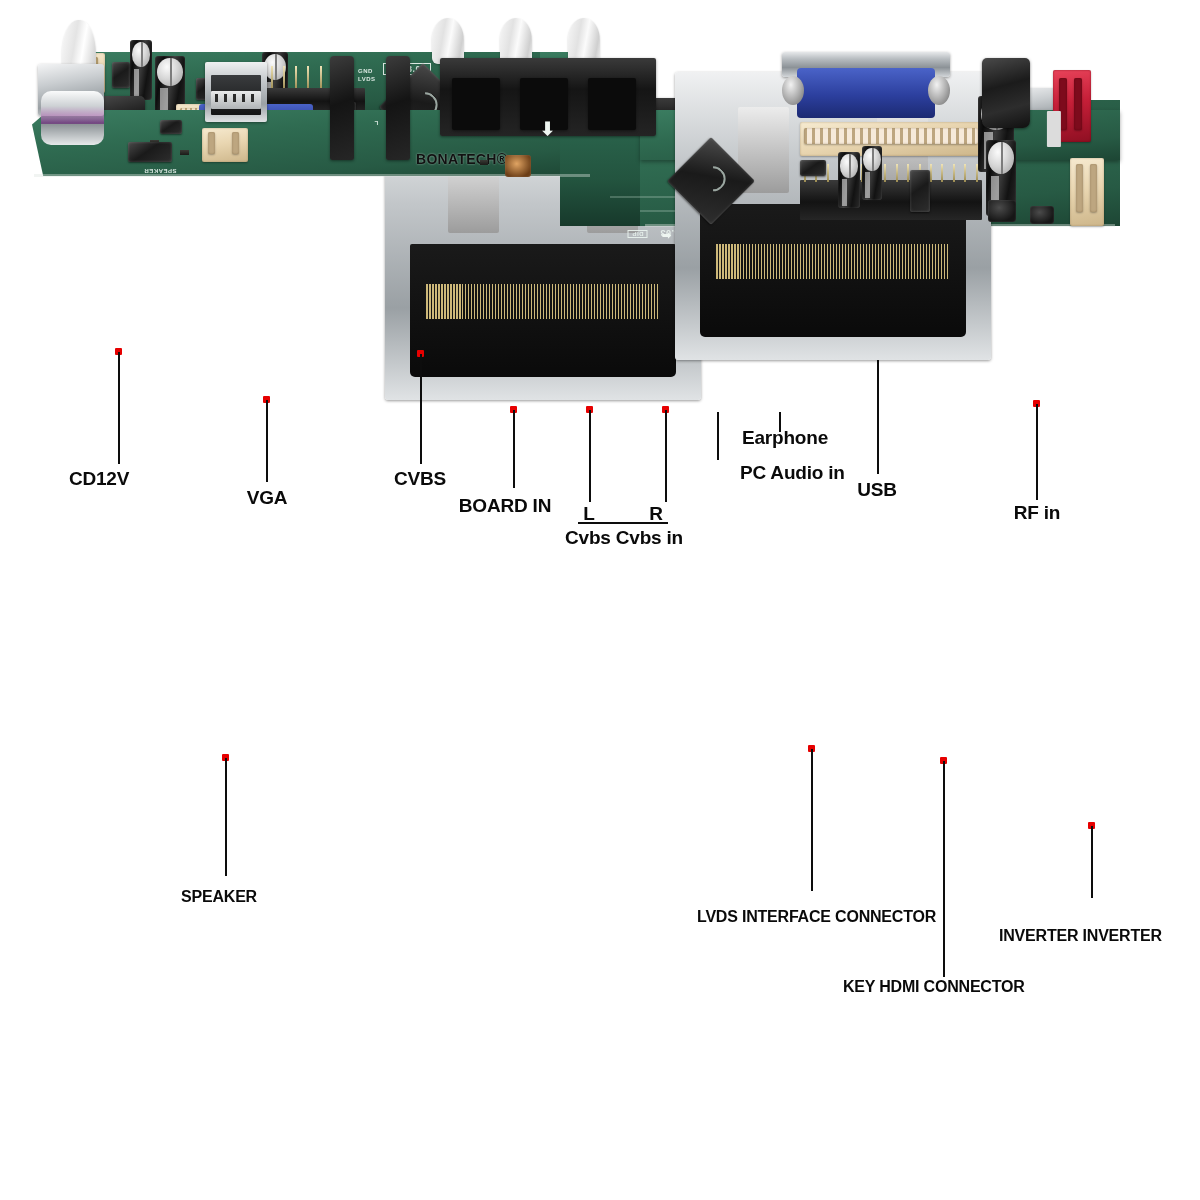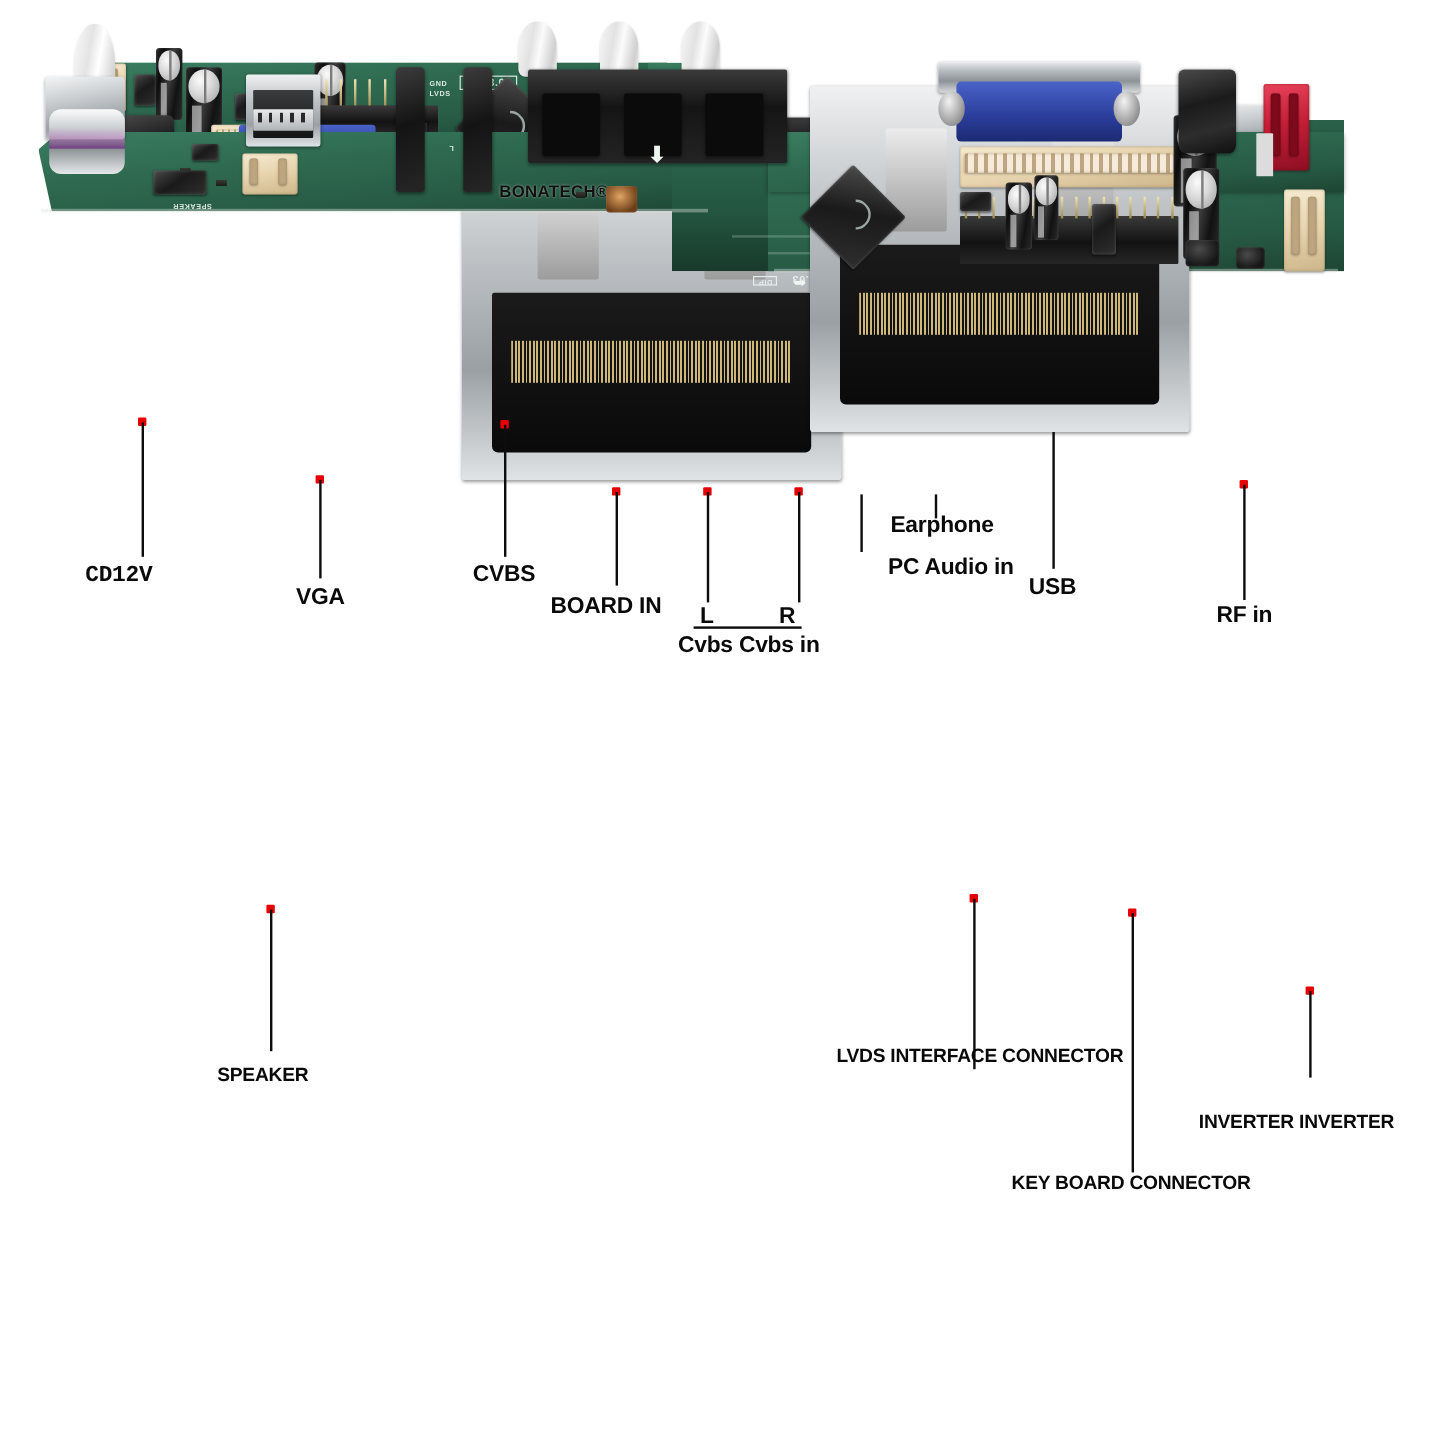--- a/index.html
+++ b/index.html
@@ -349,21 +349,21 @@
       <div class="can"></div>
       <div class="barrel"></div>
       <div class="pin"></div>
       <div class="face"></div>
     </div>
 
   </div>
 
   <div class="dot" style="left:115px;top:348px;"></div>
   <div class="leader" style="left:118px;top:352px;height:112px;"></div>
-  <div class="lbl sz1" style="left:99px;top:468px;transform:translateX(-50%);font-family:Liberation Mono, monospace;">CD12V</div>
+  <div class="lbl sz1" style="left:99px;top:468px;transform:translateX(-50%);">CD12V</div>
 
   <div class="dot" style="left:263px;top:396px;"></div>
   <div class="leader" style="left:266px;top:400px;height:82px;"></div>
   <div class="lbl sz1" style="left:267px;top:487px;transform:translateX(-50%);">VGA</div>
 
   <div class="dot" style="left:417px;top:350px;"></div>
   <div class="leader" style="left:420px;top:354px;height:110px;"></div>
   <div class="lbl sz1" style="left:420px;top:468px;transform:translateX(-50%);">CVBS</div>
 
   <div class="dot" style="left:510px;top:406px;"></div>
@@ -535,23 +535,23 @@
     <div class="ic" style="left:800px;top:160px;width:26px;height:16px;"></div>
     <div class="ic" style="left:910px;top:170px;width:20px;height:42px;"></div>
   </div>
 
   <div class="dot" style="left:222px;top:754px;"></div>
   <div class="leader" style="left:225px;top:758px;height:118px;"></div>
   <div class="lbl sz3" style="left:181px;top:888px;">SPEAKER</div>
 
   <div class="dot" style="left:808px;top:745px;"></div>
   <div class="leader" style="left:811px;top:749px;height:142px;"></div>
-  <div class="lbl sz3" style="left:697px;top:872px;">LVDS INTERFACE CONNECTOR</div>
+  <div class="lbl sz3" style="left:697px;top:908px;">LVDS INTERFACE CONNECTOR</div>
 
   <div class="dot" style="left:940px;top:757px;"></div>
   <div class="leader" style="left:943px;top:761px;height:216px;"></div>
-  <div class="lbl sz3" style="left:843px;top:978px;">KEY BOARD CONNECTOR</div>
+  <div class="lbl sz3" style="left:843px;top:978px;">KEY HDMI CONNECTOR</div>
 
   <div class="dot" style="left:1088px;top:822px;"></div>
   <div class="leader" style="left:1091px;top:826px;height:72px;"></div>
   <div class="lbl sz3" style="left:999px;top:927px;">INVERTER INVERTER</div>
 
 </div>
 
 </body></html>

